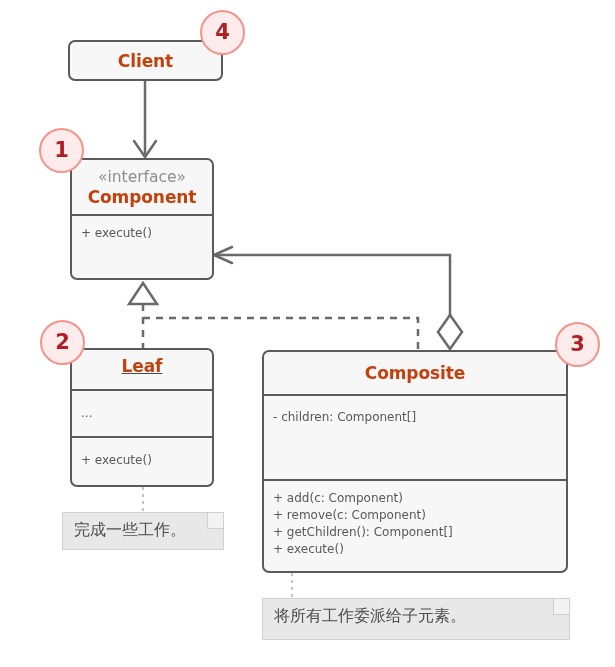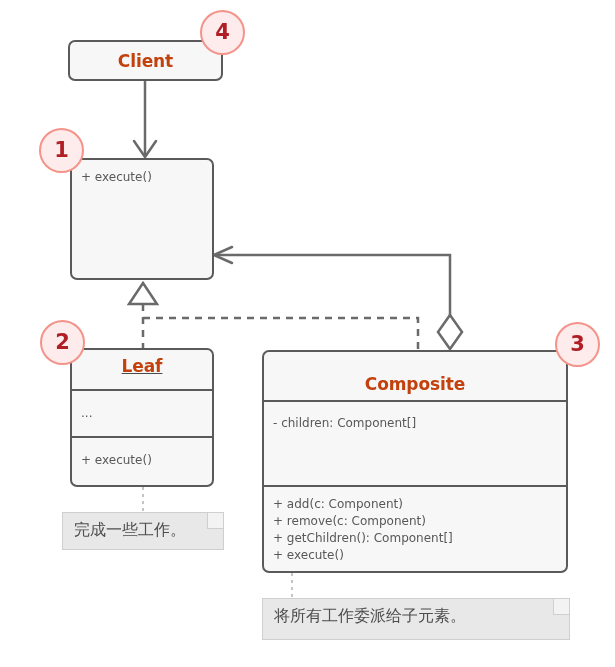--- a/index.html
+++ b/index.html
@@ -118,39 +118,43 @@
   <line x1="292" y1="573" x2="292" y2="598" stroke="#c4c4c4" stroke-width="2" stroke-dasharray="3,4"></line>
 </svg>
 
 <div class="uml-box" style="left:68px; top:40px; width:155px; height:41px;">
   <div class="compartment" style="height:100%; display:flex; align-items:center; justify-content:center;">
     <div class="cls-name">Client</div>
   </div>
 </div>
 
 <div class="uml-box" style="left:70px; top:158px; width:144px; height:122px;">
+  <div class="compartment" style="padding:8px 9px 7px;">
+    <div class="stereotype">«interface»</div>
+    <div class="cls-name">Component</div>
+  </div>
   <div class="compartment" style="padding:9px 9px;">
     <div class="member">+ execute()</div>
   </div>
 </div>
 
 <div class="uml-box" style="left:70px; top:348px; width:144px; height:139px;">
   <div class="compartment" style="height:39px; display:flex; align-items:flex-start; justify-content:center;text-decoration:underline;">
     <div class="cls-name">Leaf</div>
   </div>
   <div class="compartment" style="height:47px; display:flex; align-items:center;">
     <div class="member">...</div>
   </div>
   <div class="compartment" style="display:flex; align-items:center; height:48px;">
     <div class="member">+ execute()</div>
   </div>
 </div>
 
 <div class="uml-box" style="left:262px; top:350px; width:306px; height:223px;">
-  <div class="compartment" style="height:48px; display:flex; align-items:flex-end; justify-content:center;">
+  <div class="compartment" style="height:42px; display:flex; align-items:center; justify-content:center;">
     <div class="cls-name">Composite</div>
   </div>
   <div class="compartment" style="height:46px; display:flex; align-items:center;">
     <div class="member">- children: Component[]</div>
   </div>
   <div class="compartment" style="padding:9px 9px;margin-top:39px;">
     <div class="member">+ add(c: Component)</div>
     <div class="member">+ remove(c: Component)</div>
     <div class="member">+ getChildren(): Component[]</div>
     <div class="member">+ execute()</div>

